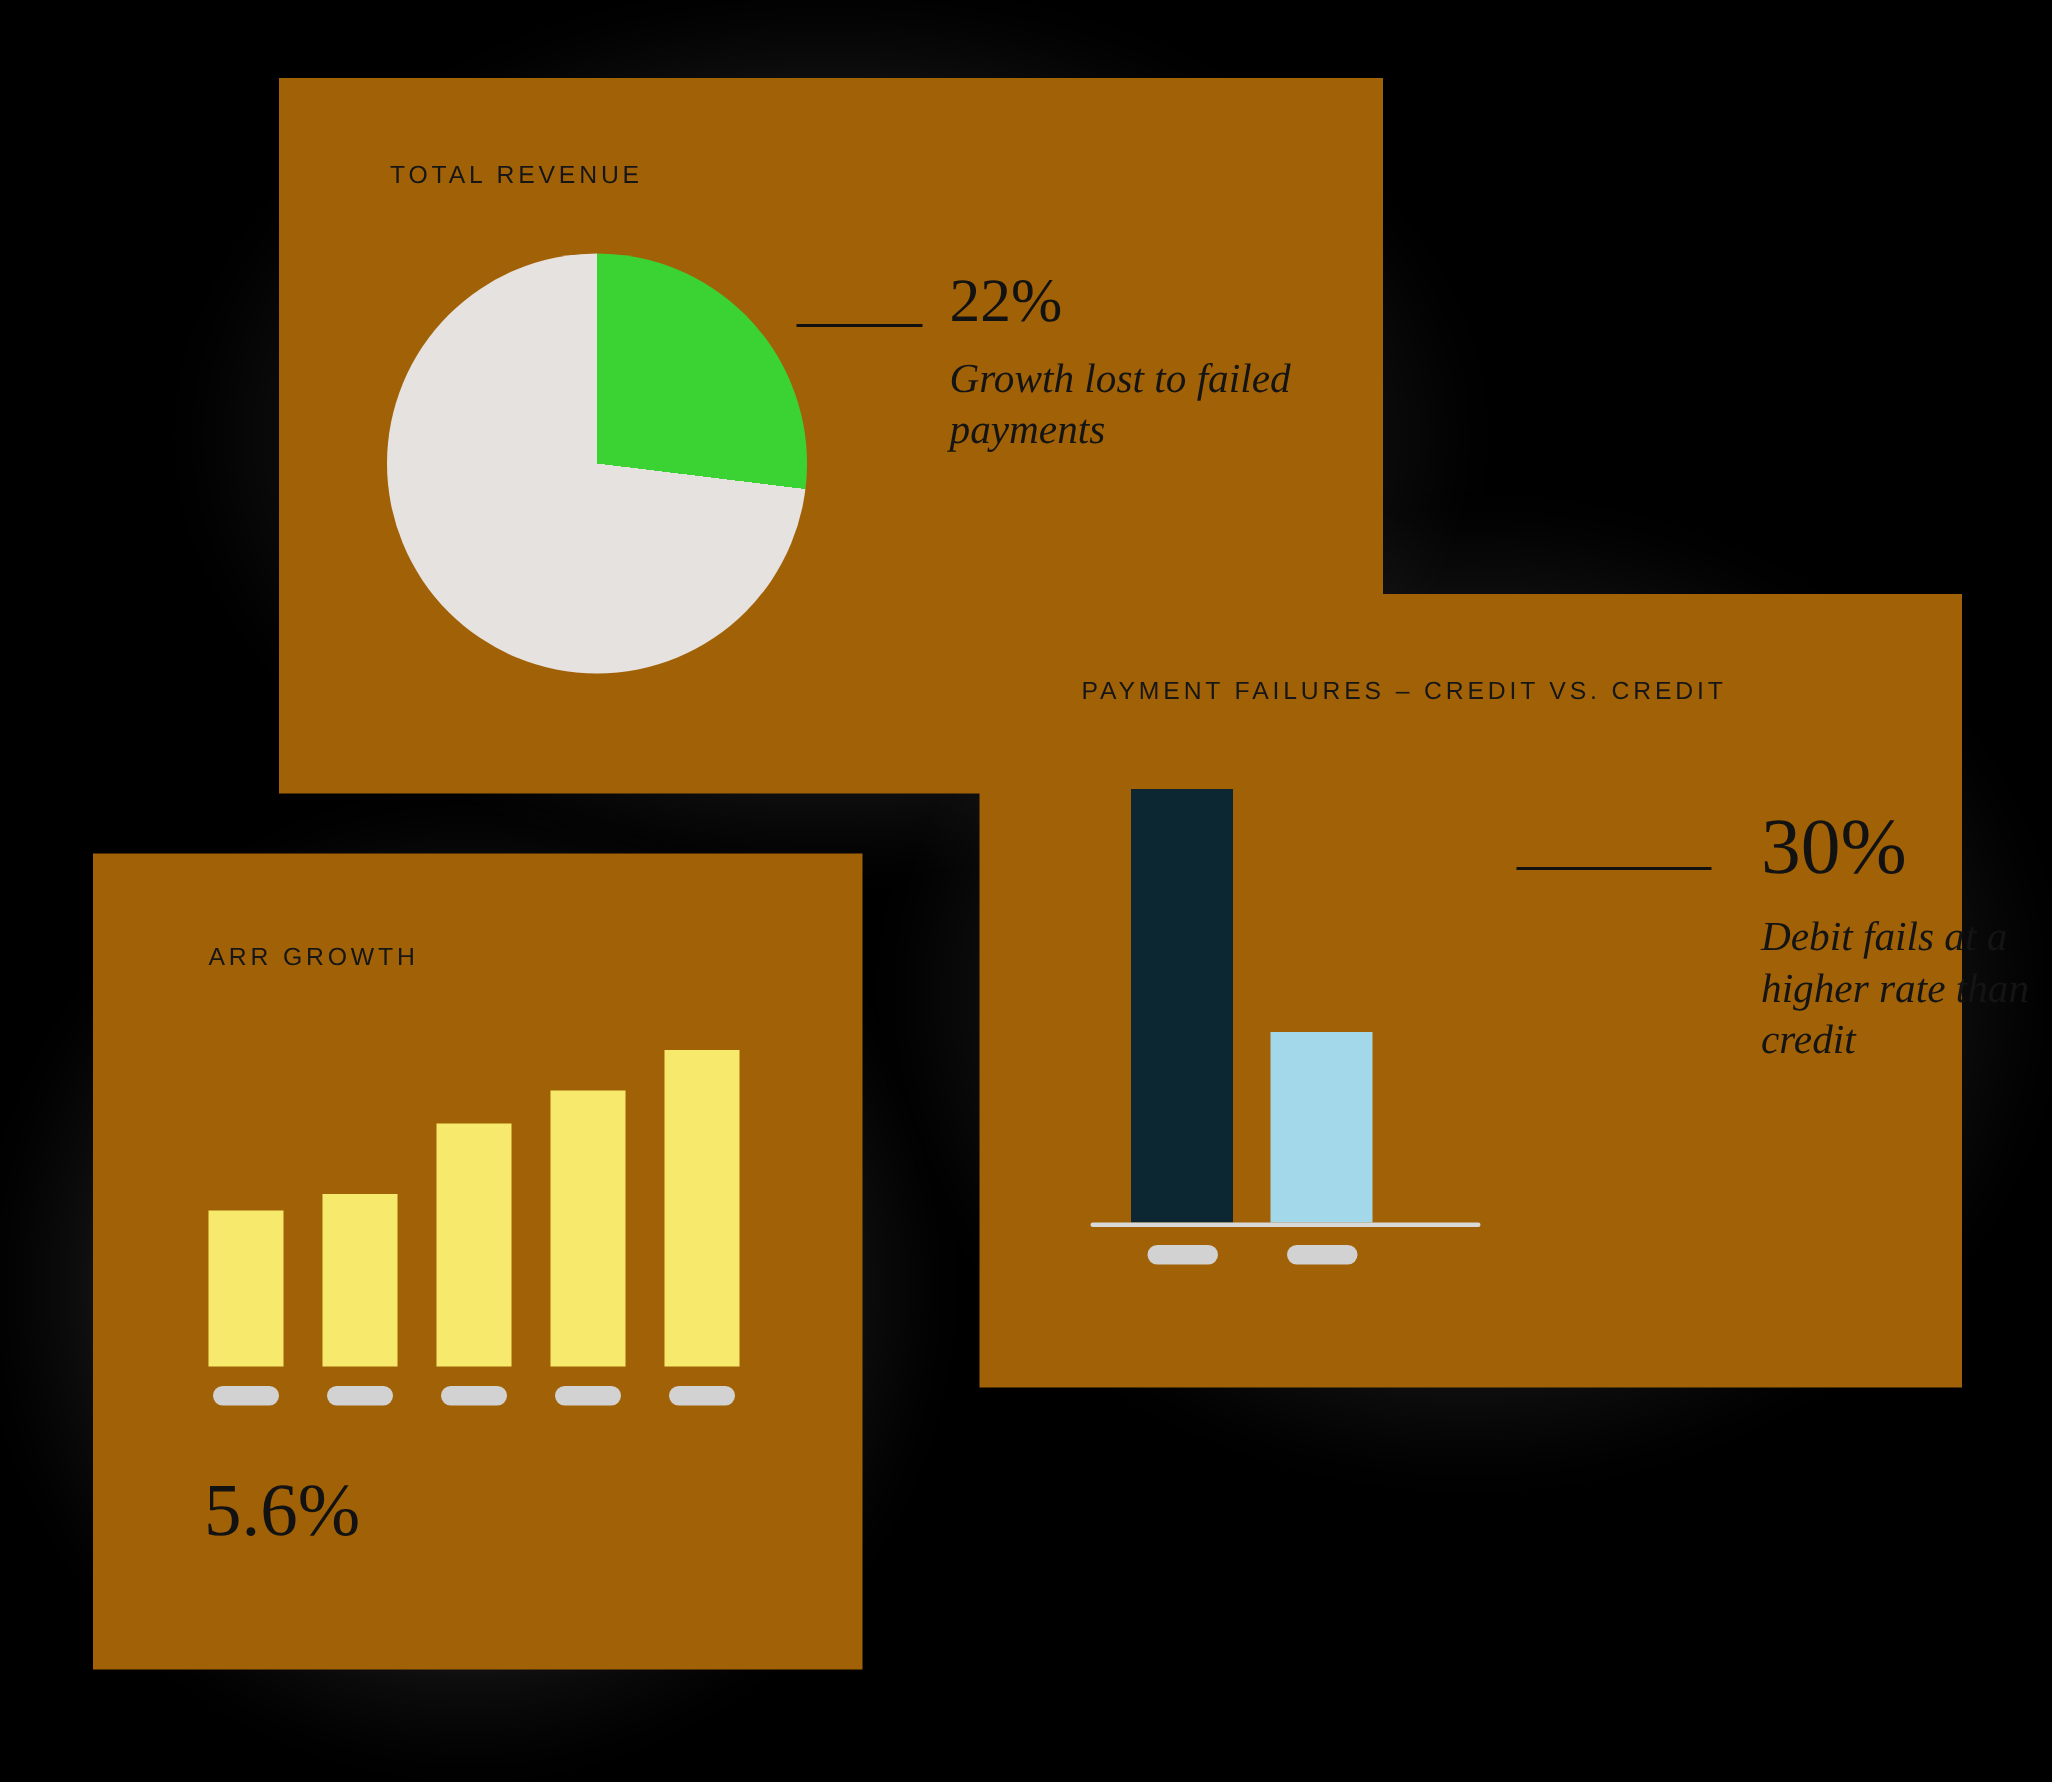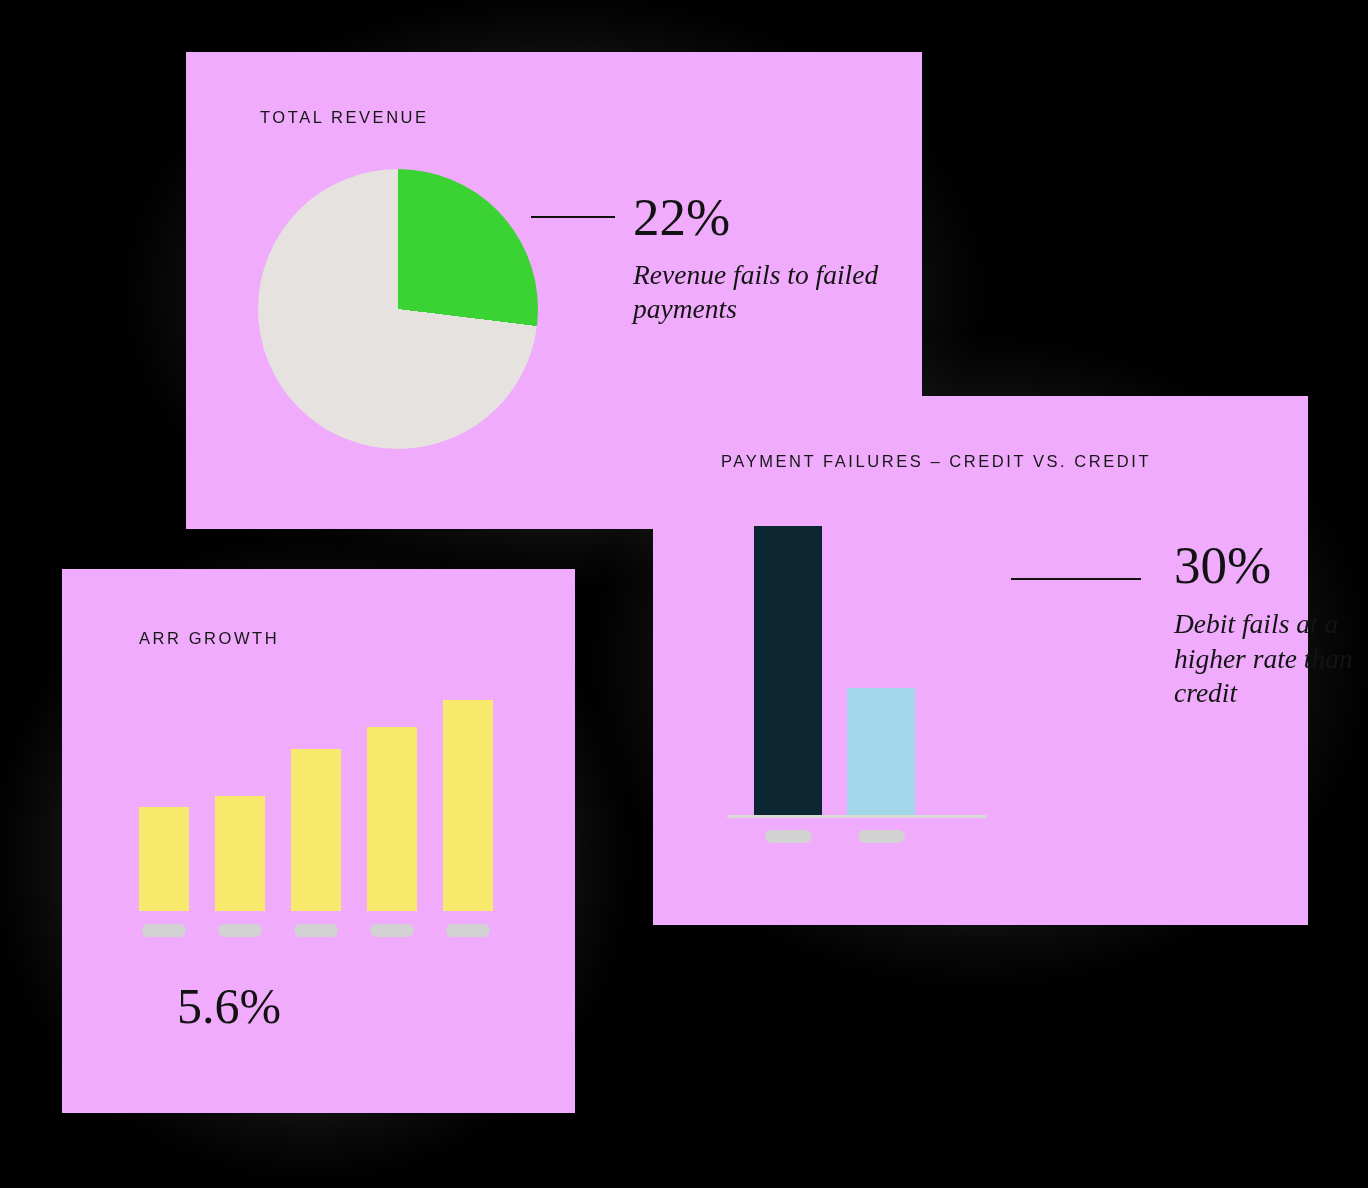--- a/index.html
+++ b/index.html
@@ -16,21 +16,21 @@
     position: relative;
     width: 1368px;
     height: 1188px;
     background: #000000;
     overflow: hidden;
   }
 
   
   .card {
     position: absolute;
-    background: #f0abfc;
+    background: #a16207;
     box-sizing: border-box;
   }
 
   
   .halo {
     position: absolute;
     z-index: 1;
     pointer-events: none;
     border-radius: 3px;
     filter: blur(14px);
@@ -94,21 +94,21 @@
     inset: 0;
     border-radius: 50%;
     background: conic-gradient(
       from 0deg,
       var(--slice-color) 0deg var(--slice-deg),
       var(--rest-color) var(--slice-deg) 360deg);
   }
 
   #card-total-revenue .leader { left: 345px; top: 164px; width: 84px; }
   #card-total-revenue .stat-block { position: absolute; left: 447px; top: 128px; width: 250px; }
-  #card-total-revenue .bignum { font-size: 53px; display:block;margin-top:11px; }
+  #card-total-revenue .bignum { font-size: 41px; display:block; }
   #card-total-revenue .caption { font-size: 27.5px; line-height: 1.25; display:block; margin-top: 14px; }
 
   
   #card-payment-failures { left: 653px; top: 396px; width: 655px; height: 529px; z-index: 5; }
   #card-payment-failures .eyebrow { left: 68px; top: 56px; font-size: 16.5px; }
 
   .barplot2 { position: absolute; left: 74px; top: 130px; width: 260px; height: 292px; }
   .axis-line {
     position: absolute;
     left: 0; right: 0; bottom: 0;
@@ -138,21 +138,20 @@
   .tick-cell3 { width: 50px; }
   .tick-pill3 { width: 44px; height: 13px; border-radius: 7px; background: #d2d2d2; margin: 0 auto; }
 
   #card-arr-growth .footer-row {
     position: absolute;
     left: 74px;
     top: 412px;
     display: flex;
     align-items: flex-start;
     gap: 32px;
-    margin-left: 41px;
   }
   #card-arr-growth .bignum { font-size: 50px; }
   #card-arr-growth .caption { font-size: 29px; }
 </style>
 </head>
 <body>
 
 <div id="stage">
 
   <div class="halo" style="left:120px; top:-4px; width:868px; height:590px;"></div>
@@ -164,21 +163,21 @@
       <div class="eyebrow">TOTAL REVENUE</div>
 
       <div class="pie-wrap">
         <div class="pie" id="pie-1" style="--slice-color: #3BD333; --rest-color: #E6E2DF; --slice-deg: 97deg;"></div>
       </div>
 
       <div class="leader"></div>
 
       <div class="stat-block">
         <span class="bignum">22%</span>
-        <span class="caption">Revenue fails to failed payments</span>
+        <span class="caption">Growth lost to failed payments</span>
       </div>
     </div>
   </div>
 
   <div class="card" id="card-arr-growth">
     <div class="card-inner">
       <div class="eyebrow">ARR GROWTH</div>
 
       <div class="barplot3">
         <div class="bars3" id="bars-3">

